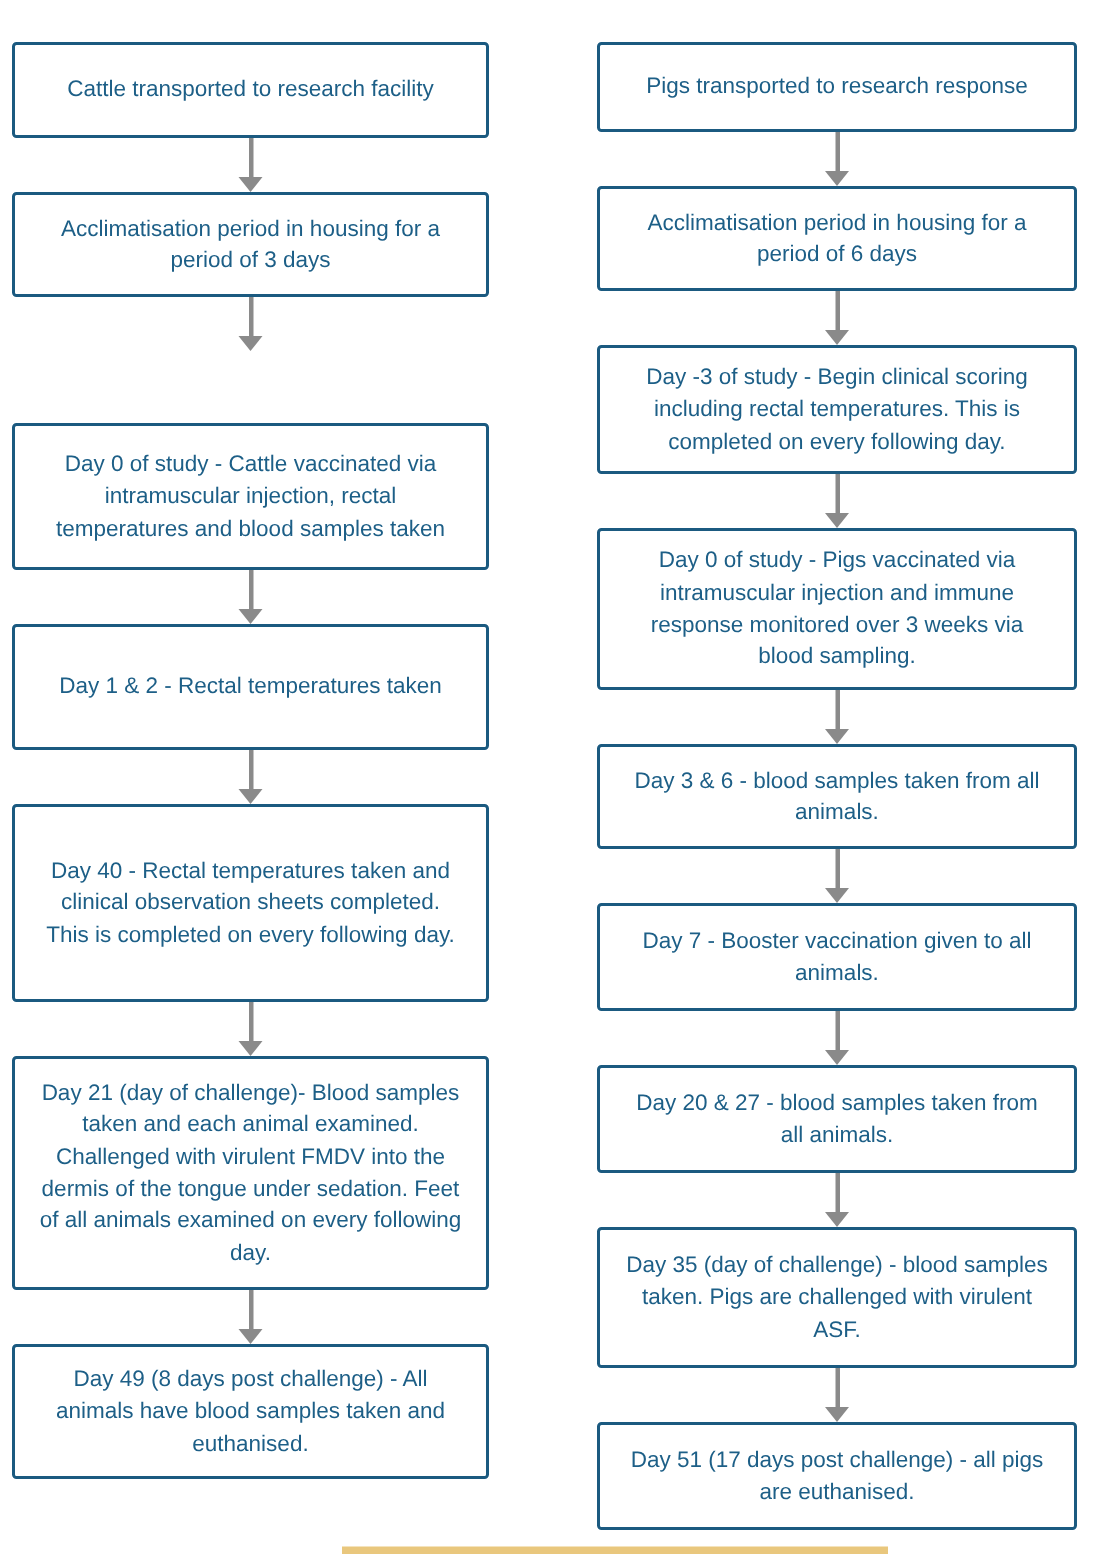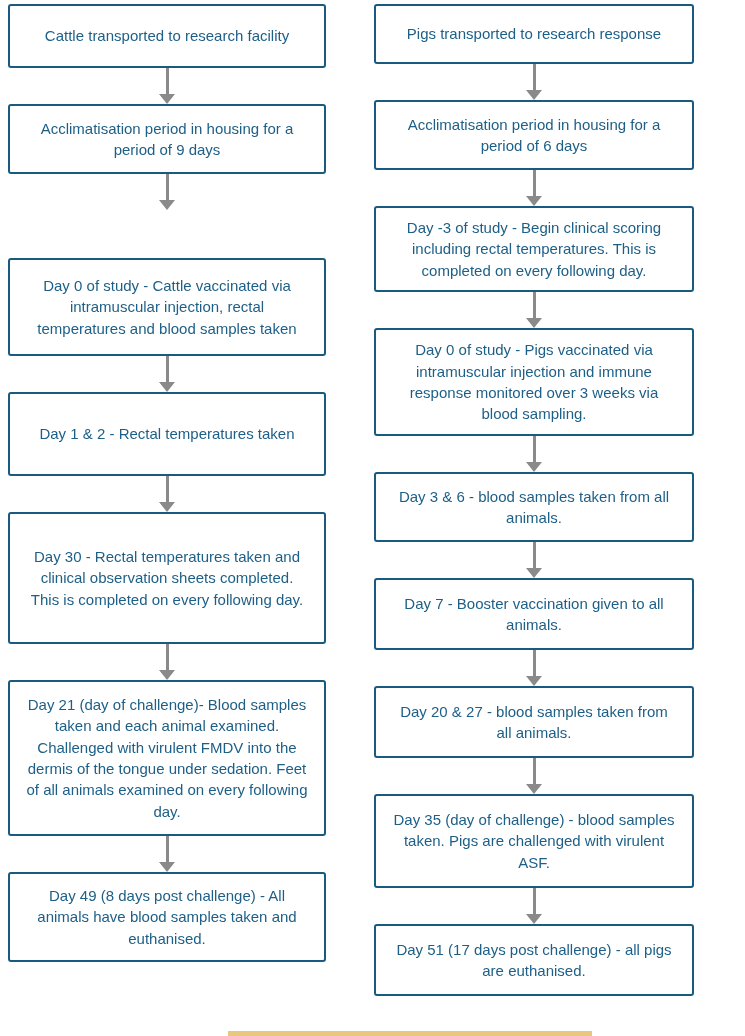--- a/index.html
+++ b/index.html
@@ -8,22 +8,22 @@
     font-family: "Liberation Sans", "DejaVu Sans", sans-serif;
   }
   .canvas {
     position: relative;
     width: 745px;
     height: 1036px;
     background: #ffffff;
     overflow: hidden;
     display: flex;
     align-items: flex-start;
-    padding: 4px 0 0 8px;
-    gap: 48px;
+    padding: 28px 0 0 8px;
+    gap: 72px;
   }
   .col {
     display: flex;
     flex-direction: column;
     align-items: stretch;
   }
   .col-left  { width: 318px; }
   .col-right { width: 320px; }
   .box {
     border: 2px solid #1b5a80;
@@ -91,42 +91,42 @@
 
   <div class="col col-left">
     <div class="box lb1">
       <span>Cattle transported to research facility</span>
     </div>
     <div class="arrow">
         <div class="stem"></div>
         <div class="head"></div>
       </div>
     <div class="box lb2">
-      <span>Acclimatisation period in housing for a period of 9 days</span>
+      <span>Acclimatisation period in housing for a period of 3 days</span>
     </div>
     <div class="arrow">
         <div class="stem"></div>
         <div class="head"></div>
       </div>
     <div class="box lb3">
       <span>Day 0 of study -  Cattle vaccinated via intramuscular injection, rectal temperatures and blood samples taken</span>
     </div>
     <div class="arrow">
         <div class="stem"></div>
         <div class="head"></div>
       </div>
     <div class="box lb4">
       <span>Day 1 &amp; 2 - Rectal temperatures taken</span>
     </div>
     <div class="arrow">
         <div class="stem"></div>
         <div class="head"></div>
       </div>
     <div class="box lb5">
-      <span>Day 30 - Rectal temperatures taken and clinical observation sheets completed. This is completed  on every following day.</span>
+      <span>Day 40 - Rectal temperatures taken and clinical observation sheets completed. This is completed  on every following day.</span>
     </div>
     <div class="arrow">
         <div class="stem"></div>
         <div class="head"></div>
       </div>
     <div class="box lb6">
       <span>Day 21 (day of challenge)- Blood samples taken and each animal examined. Challenged with virulent FMDV into the dermis of the tongue under sedation. Feet of all animals examined on every following day.</span>
     </div>
     <div class="arrow">
         <div class="stem"></div>

